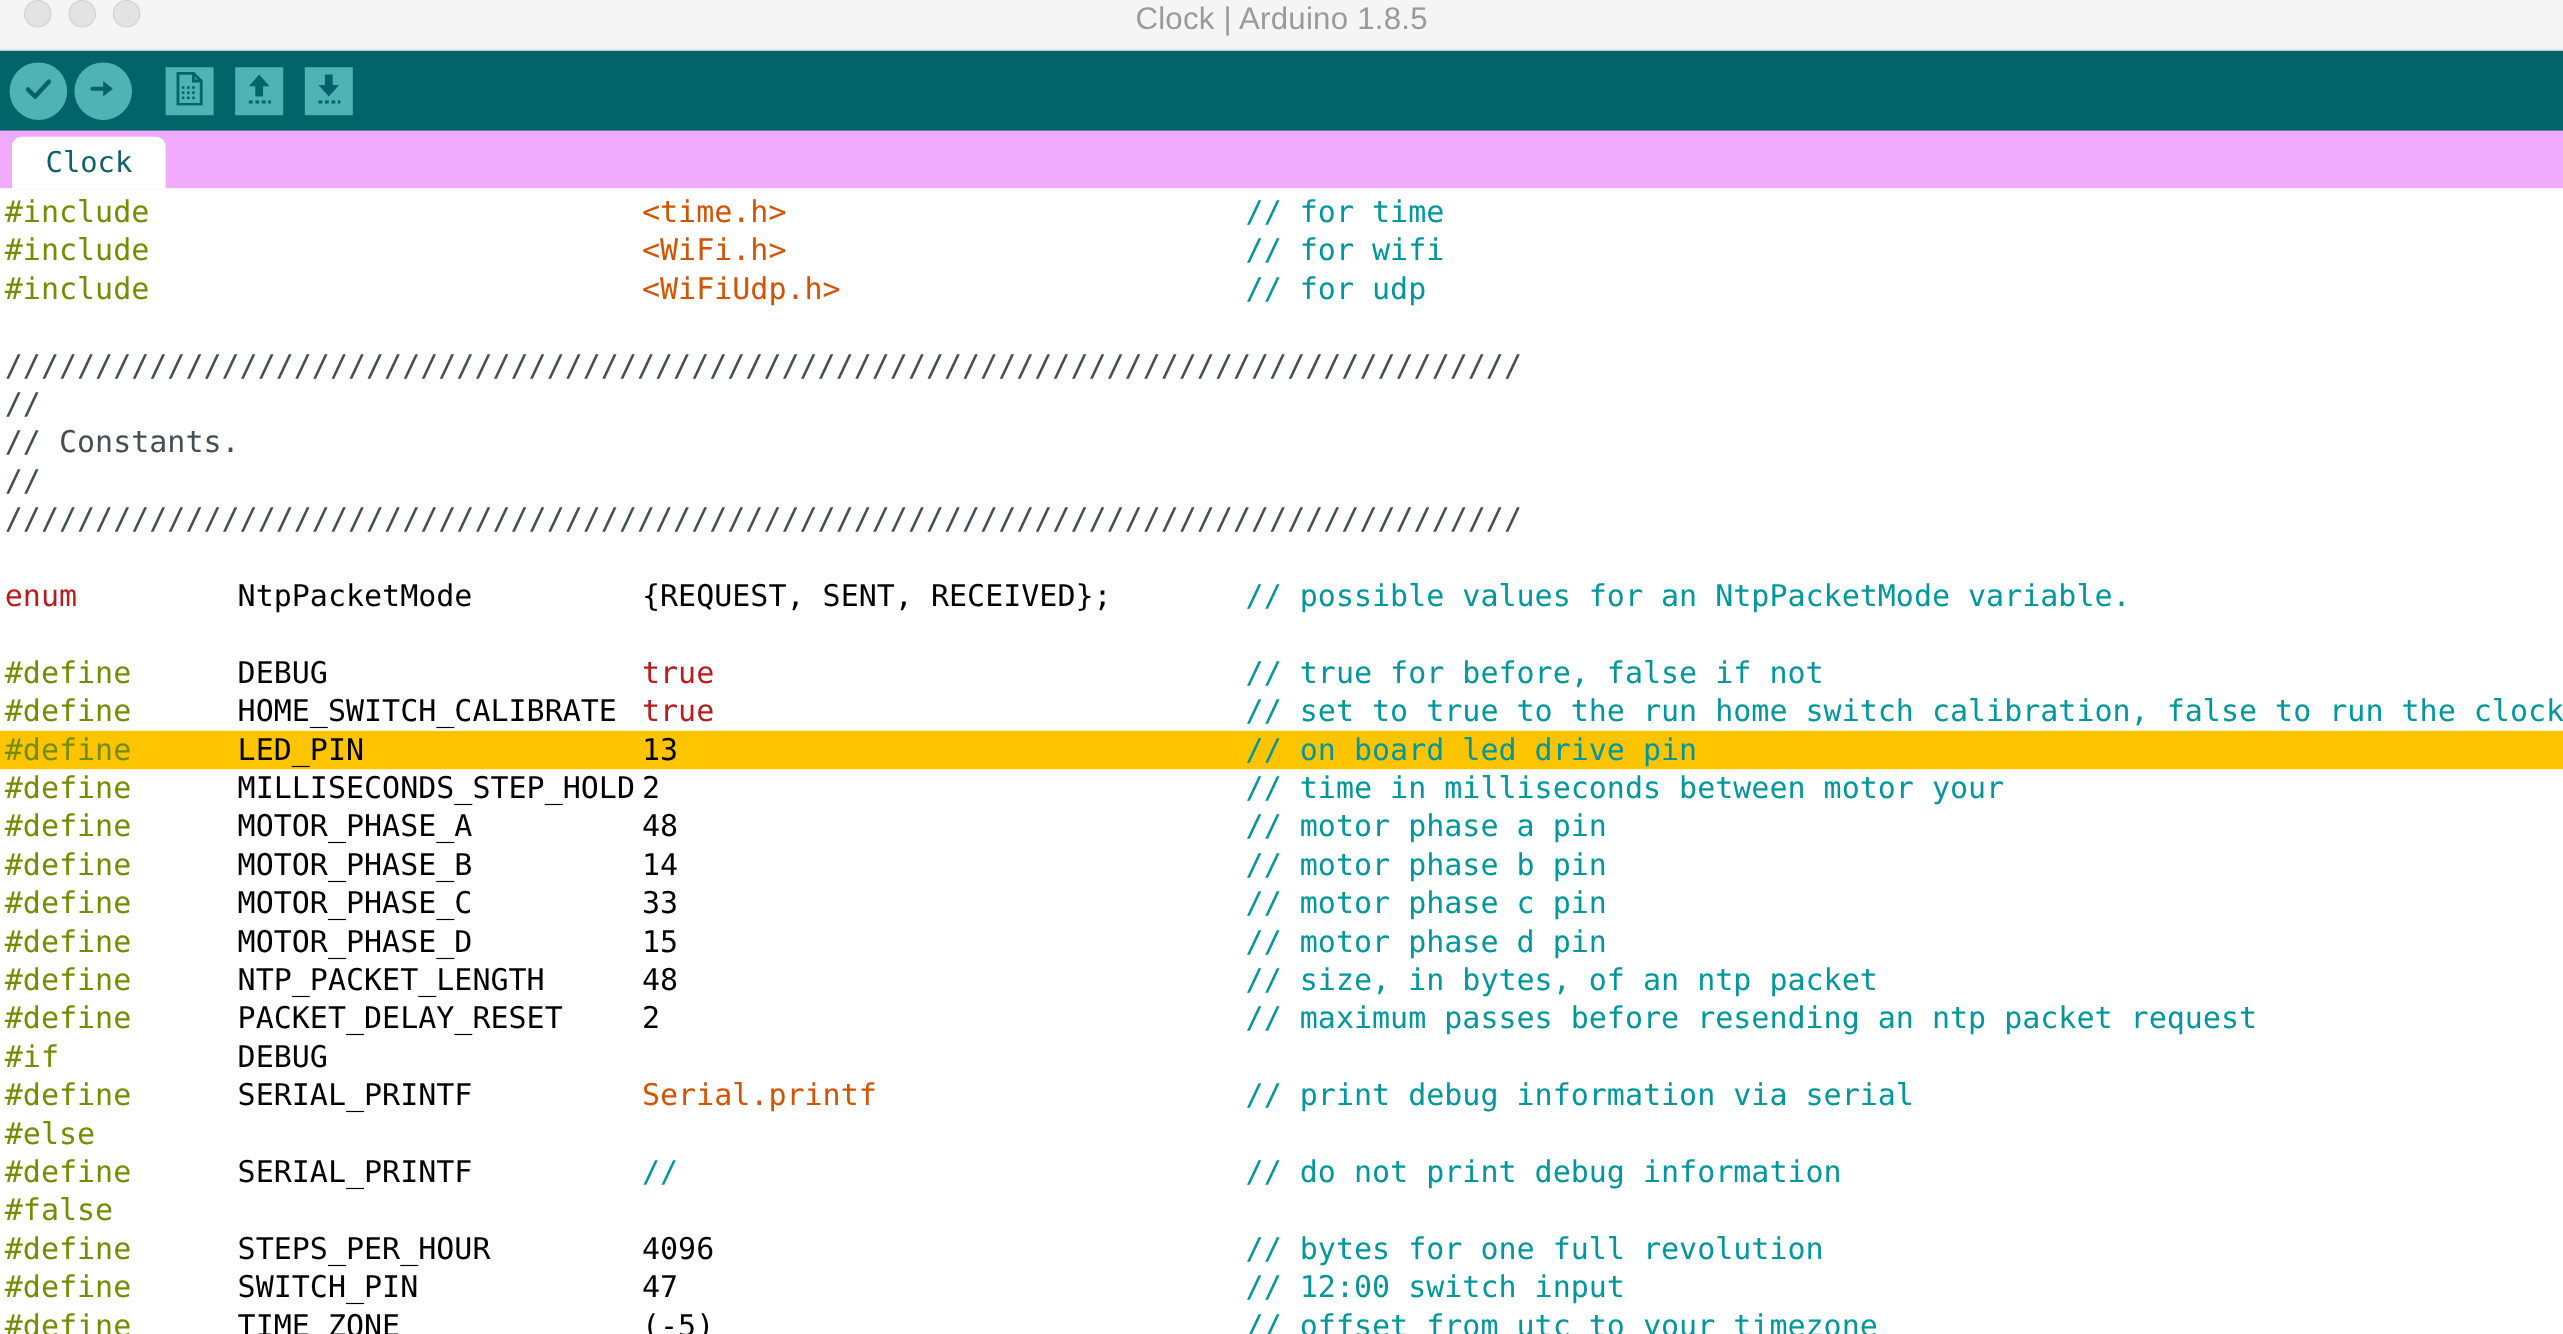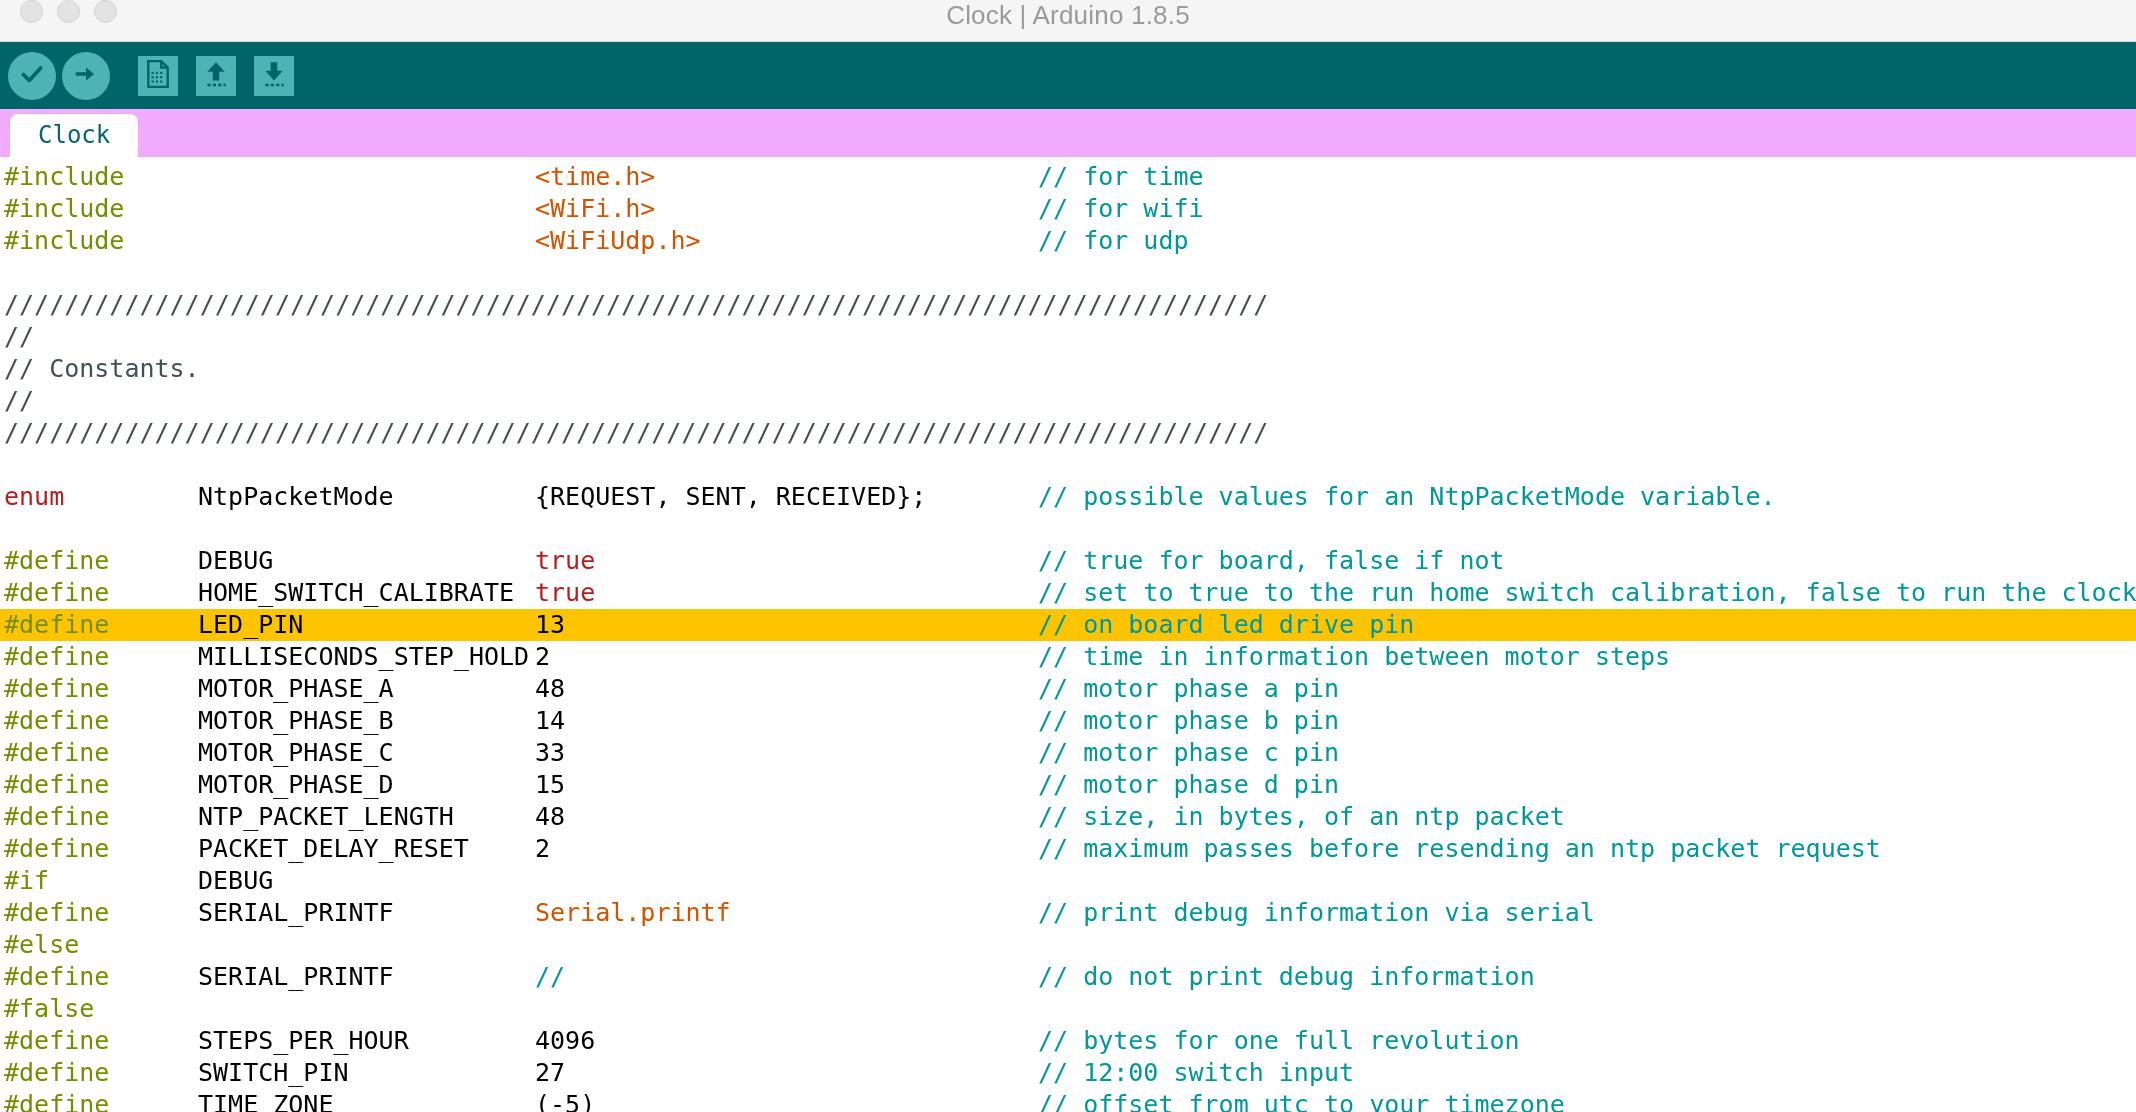--- a/index.html
+++ b/index.html
@@ -226,31 +226,31 @@
     <div class="line"><span class="col-kw t-pre">#include</span><span class="col-val t-lit">&lt;WiFiUdp.h&gt;</span><span class="col-cmt t-cmt">// for udp</span></div>
     <div class="line"></div>
     <div class="line"><span class="col-kw t-block">////////////////////////////////////////////////////////////////////////////////////</span></div>
     <div class="line"><span class="col-kw t-block">//</span></div>
     <div class="line"><span class="col-kw t-block">// Constants.</span></div>
     <div class="line"><span class="col-kw t-block">//</span></div>
     <div class="line"><span class="col-kw t-block">////////////////////////////////////////////////////////////////////////////////////</span></div>
     <div class="line"></div>
     <div class="line"><span class="col-kw t-kw">enum</span><span class="col-name t-plain">NtpPacketMode</span><span class="col-val t-plain">{REQUEST, SENT, RECEIVED};</span><span class="col-cmt t-cmt">// possible values for an NtpPacketMode variable.</span></div>
     <div class="line"></div>
-    <div class="line"><span class="col-kw t-pre">#define</span><span class="col-name t-plain">DEBUG</span><span class="col-val t-kw">true</span><span class="col-cmt t-cmt">// true for board, false if not</span></div>
+    <div class="line"><span class="col-kw t-pre">#define</span><span class="col-name t-plain">DEBUG</span><span class="col-val t-kw">true</span><span class="col-cmt t-cmt">// true for before, false if not</span></div>
     <div class="line"><span class="col-kw t-pre">#define</span><span class="col-name t-plain">HOME_SWITCH_CALIBRATE</span><span class="col-val t-kw">true</span><span class="col-cmt t-cmt">// set to true to the run home switch calibration, false to run the clock</span></div>
     <div class="line hl"><span class="col-kw t-pre">#define</span><span class="col-name t-plain">LED_PIN</span><span class="col-val t-plain">13</span><span class="col-cmt t-cmt">// on board led drive pin</span></div>
-    <div class="line"><span class="col-kw t-pre">#define</span><span class="col-name t-plain">MILLISECONDS_STEP_HOLD</span><span class="col-val t-plain">2</span><span class="col-cmt t-cmt">// time in information between motor steps</span></div>
+    <div class="line"><span class="col-kw t-pre">#define</span><span class="col-name t-plain">MILLISECONDS_STEP_HOLD</span><span class="col-val t-plain">2</span><span class="col-cmt t-cmt">// time in milliseconds between motor your</span></div>
     <div class="line"><span class="col-kw t-pre">#define</span><span class="col-name t-plain">MOTOR_PHASE_A</span><span class="col-val t-plain">48</span><span class="col-cmt t-cmt">// motor phase a pin</span></div>
     <div class="line"><span class="col-kw t-pre">#define</span><span class="col-name t-plain">MOTOR_PHASE_B</span><span class="col-val t-plain">14</span><span class="col-cmt t-cmt">// motor phase b pin</span></div>
     <div class="line"><span class="col-kw t-pre">#define</span><span class="col-name t-plain">MOTOR_PHASE_C</span><span class="col-val t-plain">33</span><span class="col-cmt t-cmt">// motor phase c pin</span></div>
     <div class="line"><span class="col-kw t-pre">#define</span><span class="col-name t-plain">MOTOR_PHASE_D</span><span class="col-val t-plain">15</span><span class="col-cmt t-cmt">// motor phase d pin</span></div>
     <div class="line"><span class="col-kw t-pre">#define</span><span class="col-name t-plain">NTP_PACKET_LENGTH</span><span class="col-val t-plain">48</span><span class="col-cmt t-cmt">// size, in bytes, of an ntp packet</span></div>
     <div class="line"><span class="col-kw t-pre">#define</span><span class="col-name t-plain">PACKET_DELAY_RESET</span><span class="col-val t-plain">2</span><span class="col-cmt t-cmt">// maximum passes before resending an ntp packet request</span></div>
     <div class="line"><span class="col-kw t-pre">#if</span><span class="col-name t-plain">DEBUG</span></div>
     <div class="line"><span class="col-kw t-pre">#define</span><span class="col-name t-plain">SERIAL_PRINTF</span><span class="col-val t-lit">Serial.printf</span><span class="col-cmt t-cmt">// print debug information via serial</span></div>
     <div class="line"><span class="col-kw t-pre">#else</span></div>
     <div class="line"><span class="col-kw t-pre">#define</span><span class="col-name t-plain">SERIAL_PRINTF</span><span class="col-val t-cmt">//</span><span class="col-cmt t-cmt">// do not print debug information</span></div>
     <div class="line"><span class="col-kw t-pre">#false</span></div>
     <div class="line"><span class="col-kw t-pre">#define</span><span class="col-name t-plain">STEPS_PER_HOUR</span><span class="col-val t-plain">4096</span><span class="col-cmt t-cmt">// bytes for one full revolution</span></div>
-    <div class="line"><span class="col-kw t-pre">#define</span><span class="col-name t-plain">SWITCH_PIN</span><span class="col-val t-plain">27</span><span class="col-cmt t-cmt">// 12:00 switch input</span></div>
+    <div class="line"><span class="col-kw t-pre">#define</span><span class="col-name t-plain">SWITCH_PIN</span><span class="col-val t-plain">47</span><span class="col-cmt t-cmt">// 12:00 switch input</span></div>
     <div class="line"><span class="col-kw t-pre">#define</span><span class="col-name t-plain">TIME_ZONE</span><span class="col-val t-plain">(-5)</span><span class="col-cmt t-cmt">// offset from utc to your timezone</span></div>
   </div>
 
 </body></html>

